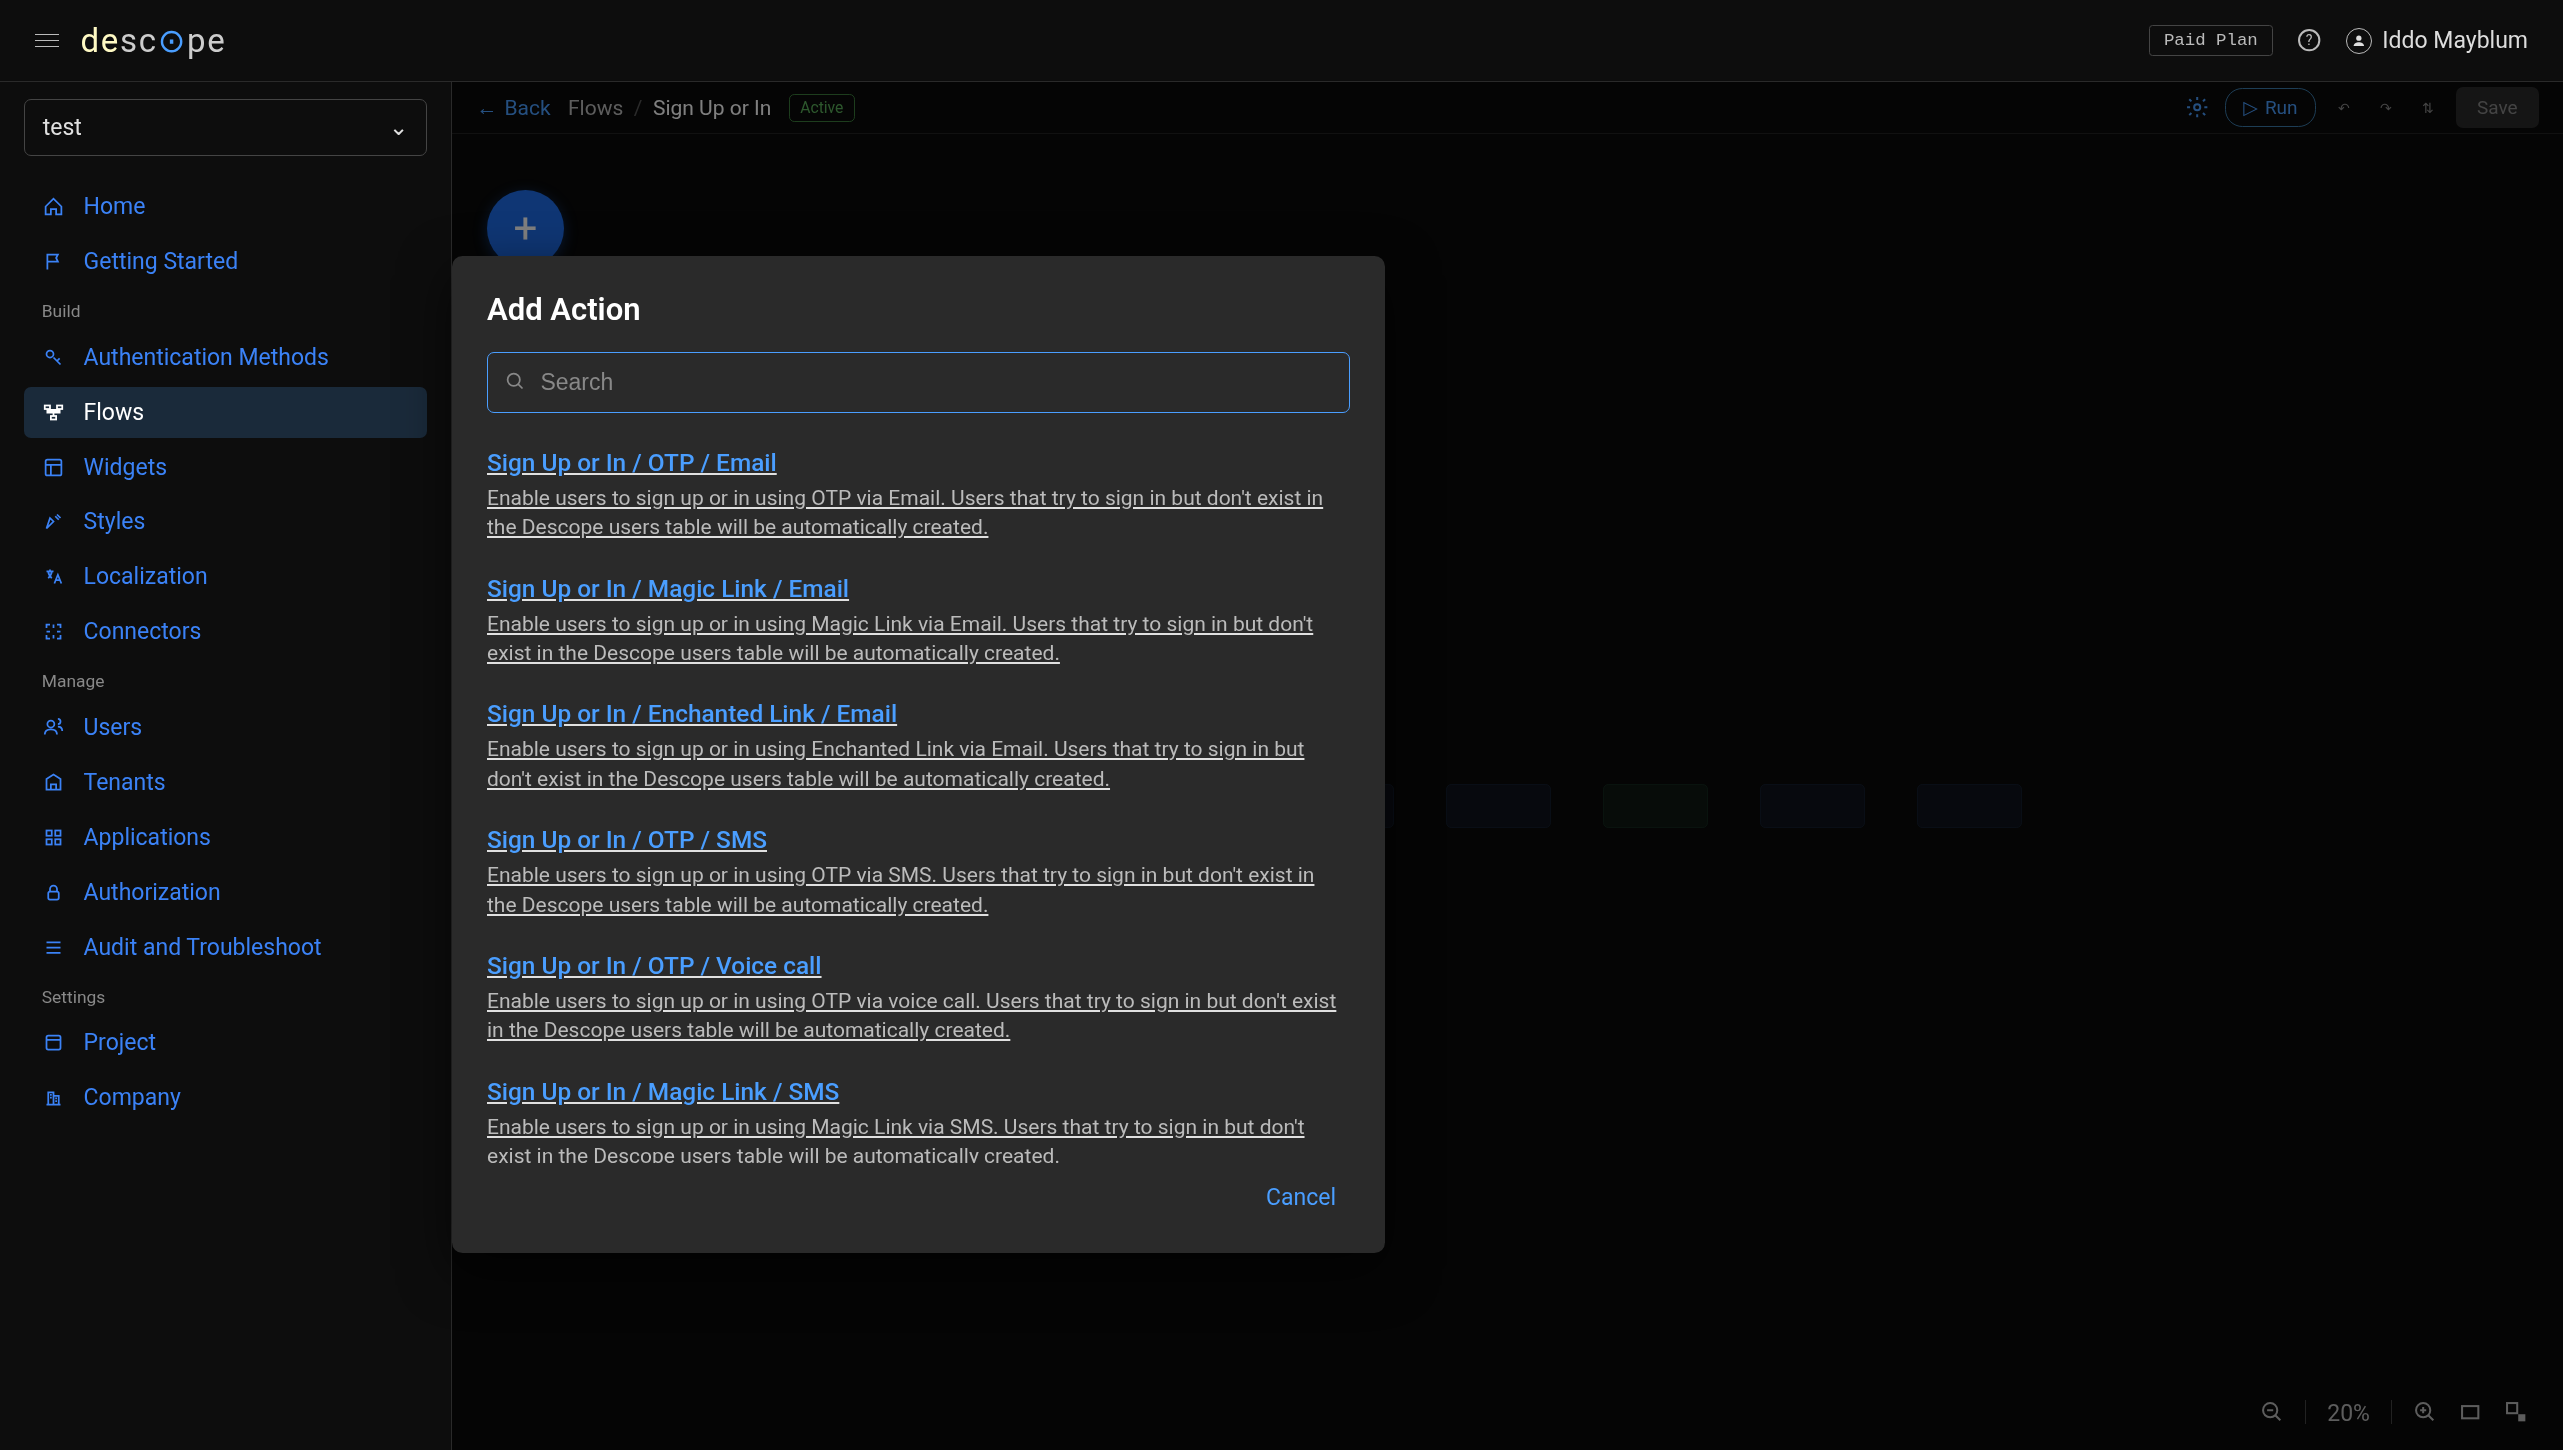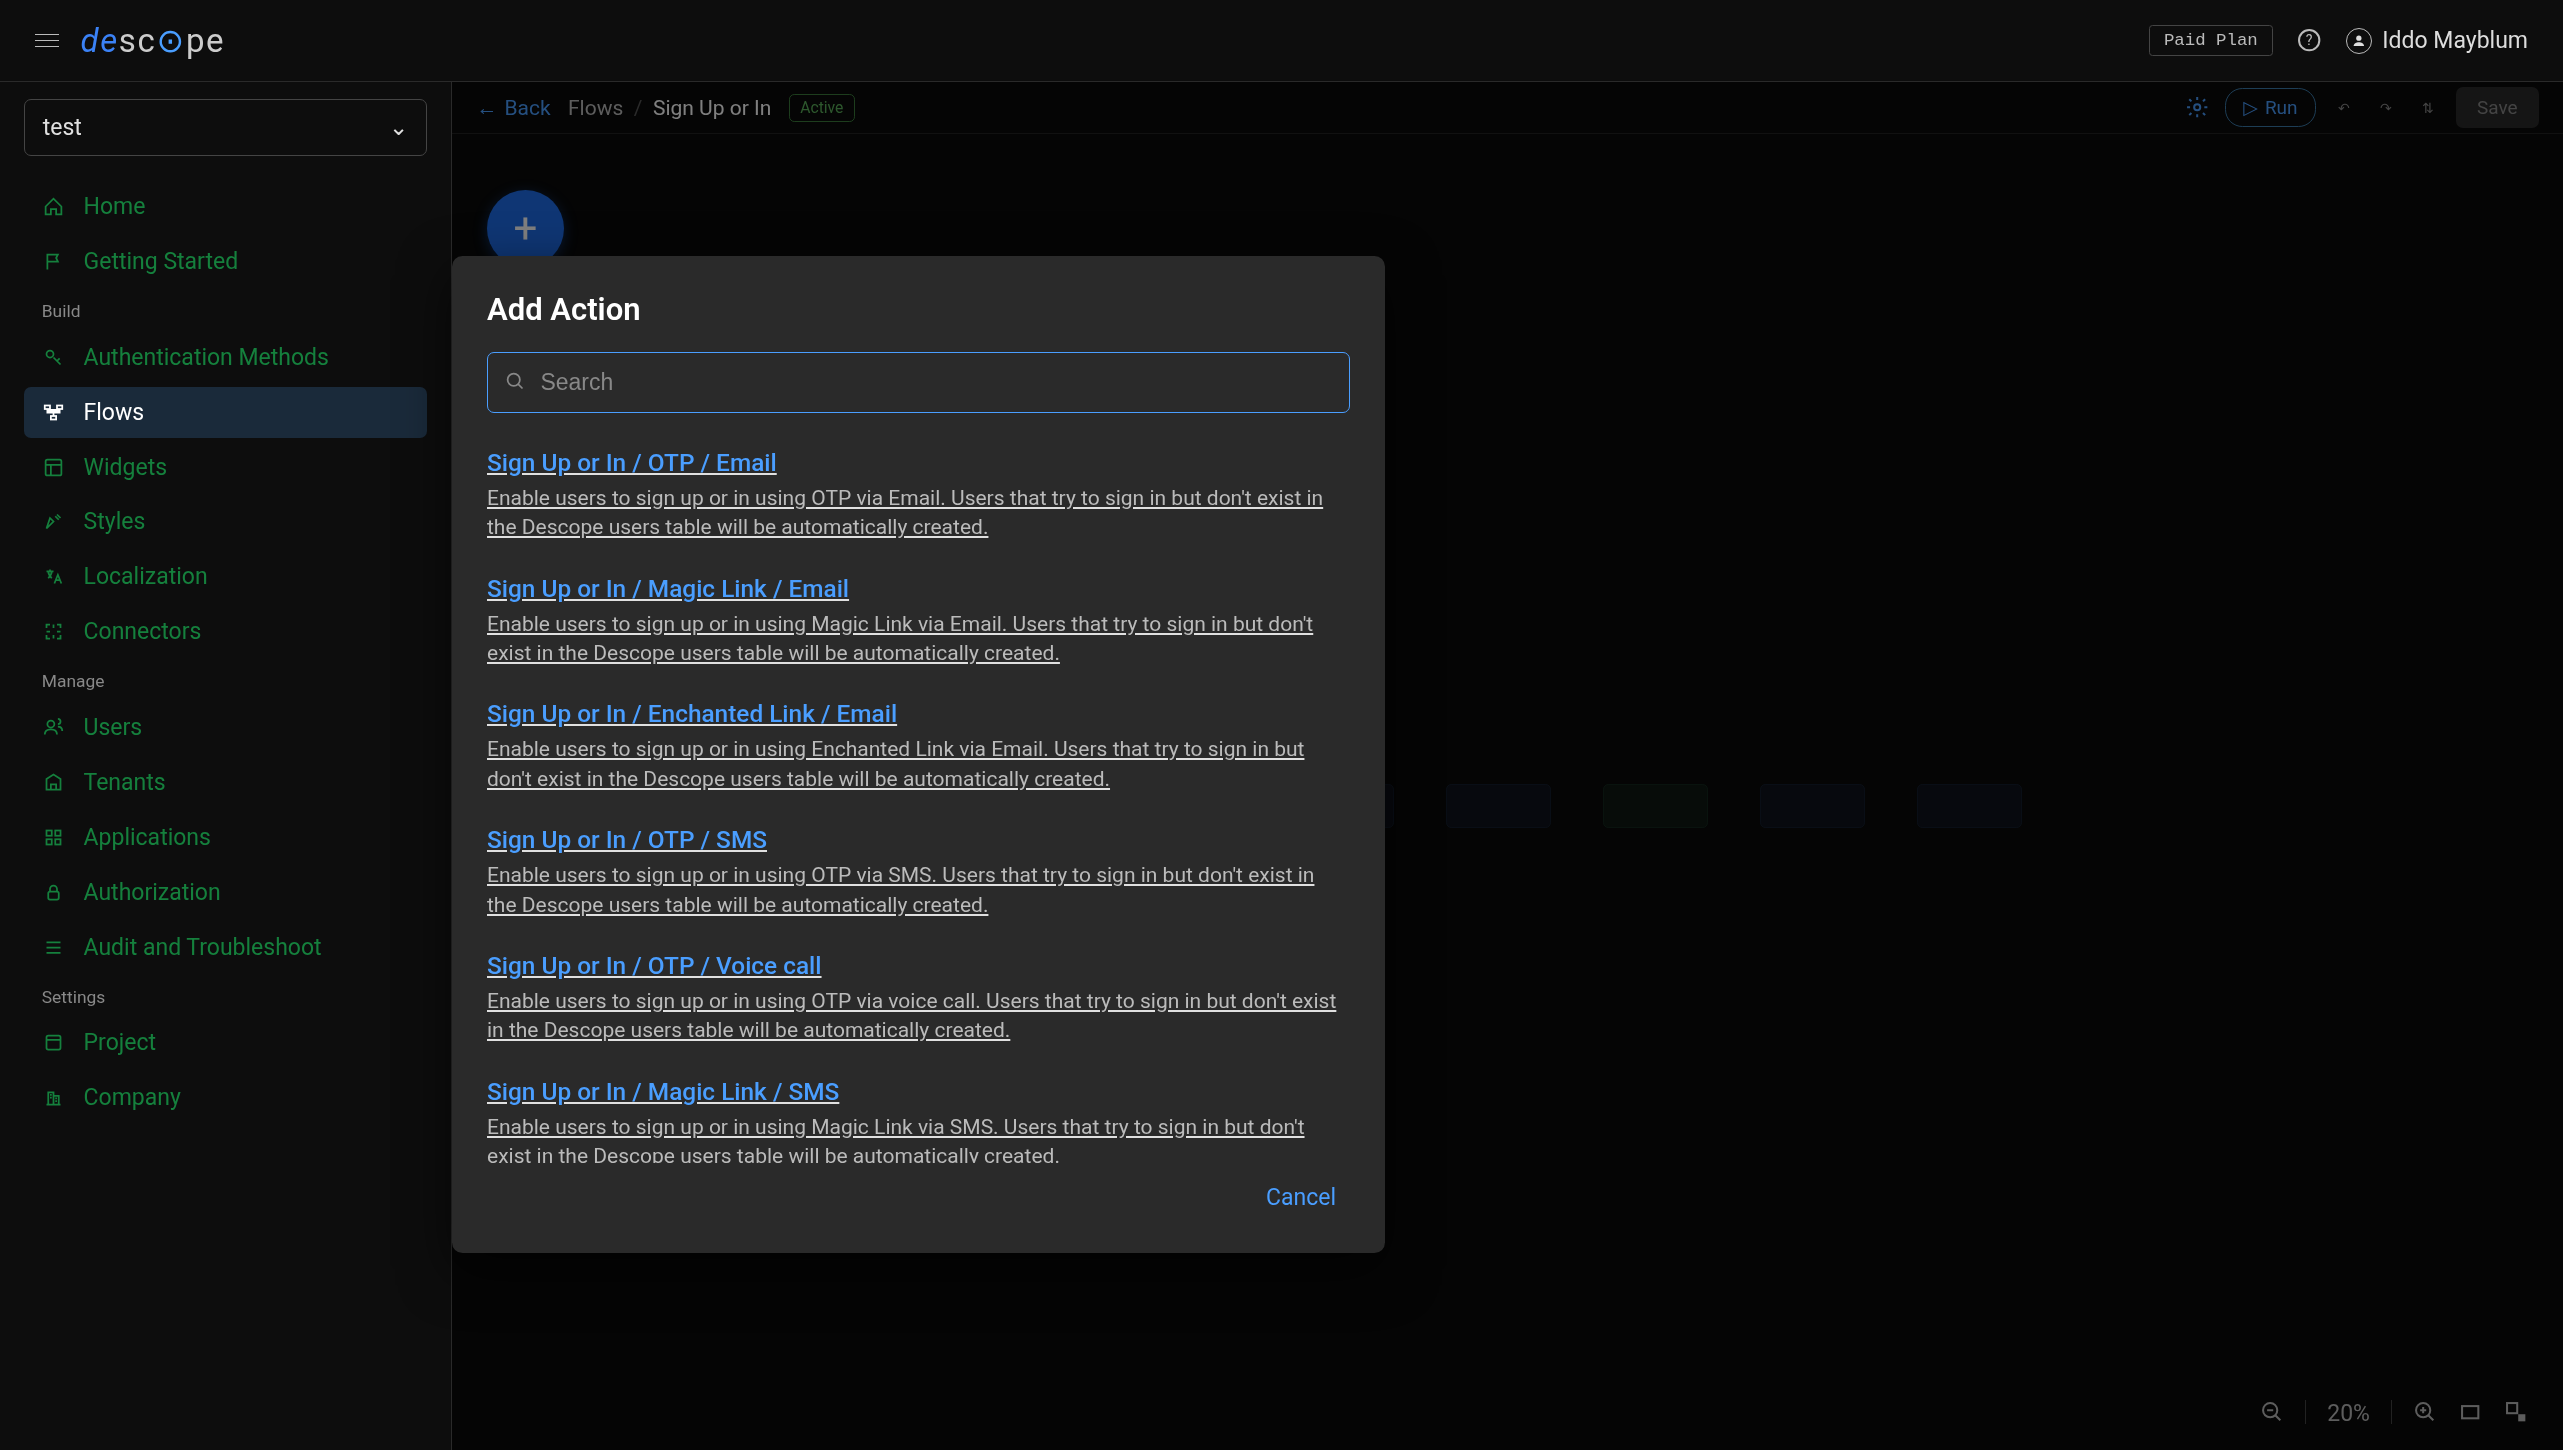--- a/index.html
+++ b/index.html
@@ -17,21 +17,21 @@
   display: flex;
   align-items: center;
   justify-content: space-between;
   padding: 0 35px;
   border-bottom: 0.9px solid #2a2a2a;
 }
 .topbar-left { display: flex; align-items: center; gap: 21px; }
 .hamburger { display: flex; flex-direction: column; gap: 4.4px; cursor: pointer; }
 .hamburger span { width: 24.4px; height: 1.7px; background: #bbb; }
 .logo { font-size: 33px; font-weight: 400; color: #ccc; letter-spacing: 1.7px; }
-.logo-part1 { color: #3b82f6; font-style: italic; }
+.logo-part1 { color: #fef9c3; }
 .topbar-right { display: flex; align-items: center; gap: 21px; }
 .plan-badge { border: 0.9px solid #444; padding: 5.2px 14px; font-size: 17.4px; color: #bbb; border-radius: 3.5px; font-family: Liberation Mono, monospace; }
 .icon-btn { width: 31px; height: 31px; display: flex; align-items: center; justify-content: center; color: #bbb; cursor: pointer; }
 .user-area { display: flex; align-items: center; gap: 10.5px; color: #ddd; font-size: 23px; }
 .avatar-circle { width: 26px; height: 26px; border: 1.7px solid #bbb; border-radius: 50%; display:flex;align-items:center;justify-content:center; }
 
 .main-layout { display: flex; height: calc(100% - 82px); }
 .sidebar {
   width: 452px;
   border-right: 0.9px solid #2a2a2a;
@@ -52,21 +52,21 @@
   cursor: pointer;
 }
 .nav-section-label { font-size: 17.4px; color: #888; padding: 10.5px 17.4px 7px; }
 .nav-item {
   display: flex;
   align-items: center;
   gap: 17.4px;
   padding: 12.2px 17.4px;
   border-radius: 7px;
   font-size: 23px;
-  color: #15803d;
+  color: #3b82f6;
   cursor: pointer;
 }
 .nav-item.active { background: #1a2a3a; color: #fff; }
 .nav-icon { width: 24.4px; height: 24.4px; display:flex; align-items:center; justify-content:center; }
 
 .canvas-area { flex: 1; position: relative; background: #0a0a0a; }
 .canvas-header {
   height: 52px;
   display: flex;
   align-items: center;

